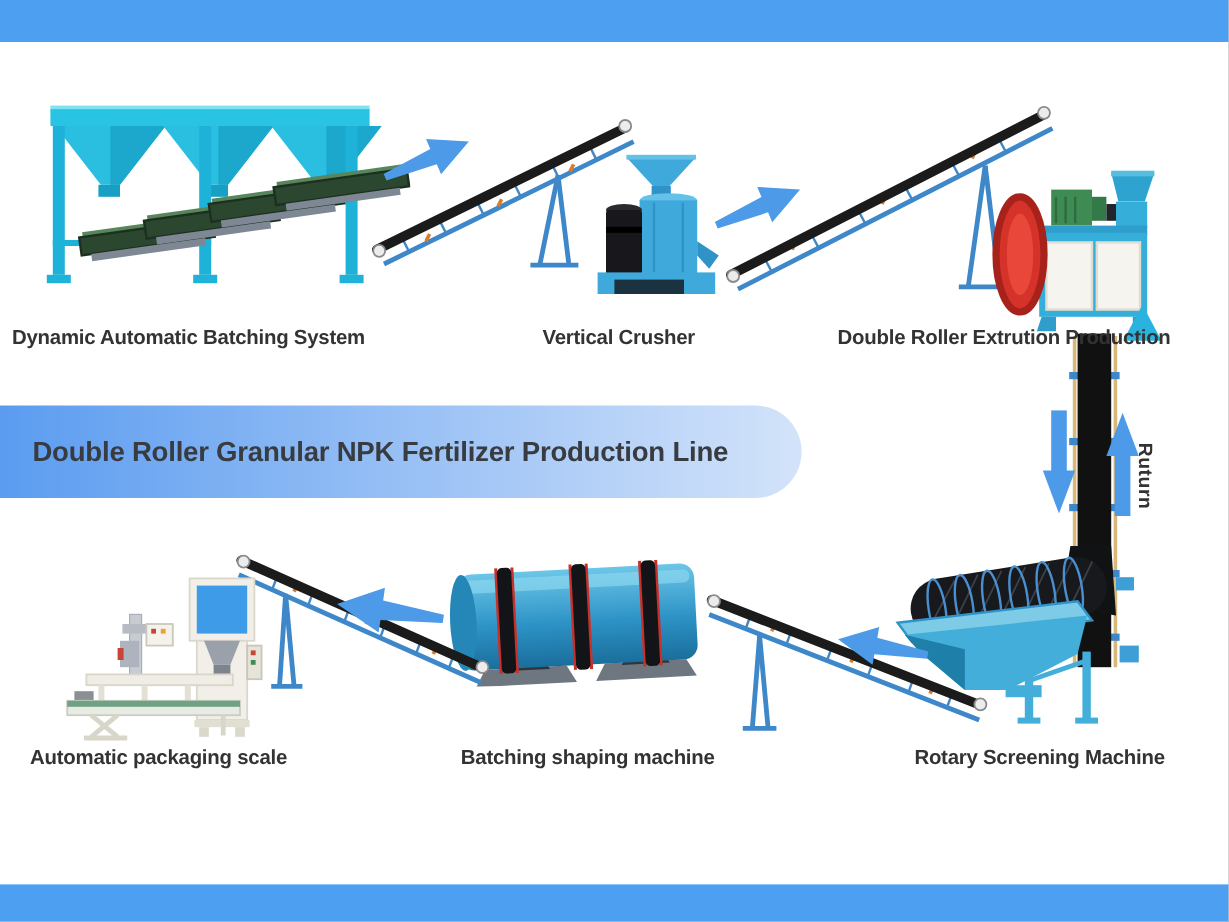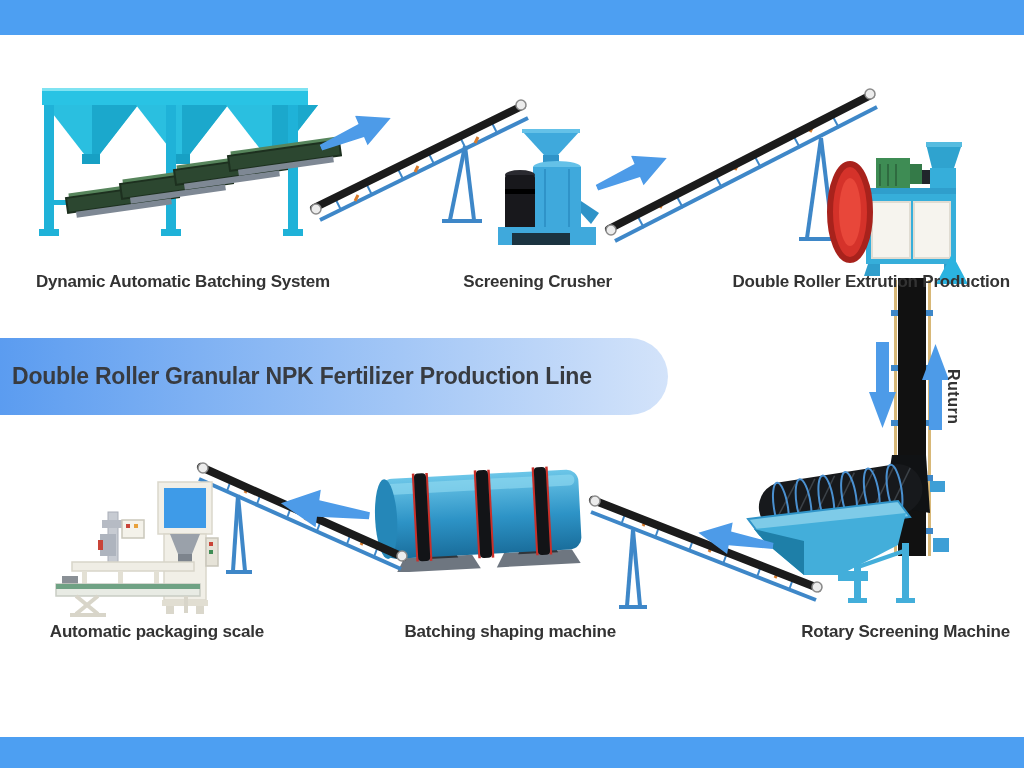--- a/index.html
+++ b/index.html
@@ -11,26 +11,26 @@
   .bar{position:absolute;left:0;width:1024px;background:var(--bar-blue,#4D9FF2);}
   .bar.top{top:0;height:35px;}
   .bar.bottom{top:737px;height:31px;}
   .banner{
     position:absolute;left:0;top:338px;width:668px;height:77px;
     border-radius:0 39px 39px 0;
     background:linear-gradient(90deg,var(--banner-start,#5B9CF0) 0%,var(--banner-end,#D3E3FA) 100%);
     display:flex;align-items:center;z-index:6;
   }
   .banner h1{
-    margin:0;padding-left:12px;font-size:23px;font-weight:700;
+    margin:0;padding-left:27px;font-size:23px;font-weight:700;
     letter-spacing:-0.2px;color:var(--title-color,#383B40);
   }
   .station-label{
     position:absolute;font-size:17px;font-weight:700;
-    color:var(--label-color,#333333);text-align:right;z-index:7;
+    color:var(--label-color,#333333);text-align:left;z-index:7;
     letter-spacing:-0.2px;white-space:nowrap;
   }
   .machine,.flow{position:absolute;}
   .flow{z-index:4;}
   .machine{z-index:2;}
   .return-label{
     position:absolute;left:944px;top:369px;height:74px;z-index:7;
     writing-mode:vertical-rl;font-size:16px;font-weight:700;
     color:var(--label-color,#333333);letter-spacing:0.5px;
   }
@@ -365,20 +365,20 @@
 
   <svg class="flow" style="left:694px;top:520px;transform:rotate(190deg)" width="80" height="36" viewBox="0 0 80 34">
     <polygon points="0,13 44,9 44,0 76,16 44,32 44,23 0,19" style="fill:var(--arrow-blue,#4D9BE8)"></polygon>
   </svg>
 
   <div class="banner">
     <h1>Double Roller Granular NPK Fertilizer Production Line</h1>
   </div>
 
   <div class="station-label" style="left:10px;top:272px;width:320px">Dynamic Automatic Batching System</div>
-  <div class="station-label" style="left:452px;top:272px;width:160px">Screening Crusher</div>
+  <div class="station-label" style="left:452px;top:272px;width:160px">Vertical Crusher</div>
   <div class="station-label" style="left:698px;top:272px;width:312px">Double Roller Extrution Production</div>
 
-  <div class="station-label" style="left:12px;top:622px;width:252px">Automatic packaging scale</div>
+  <div class="station-label" style="left:25px;top:622px;width:252px">Automatic packaging scale</div>
   <div class="station-label" style="left:384px;top:622px;width:232px">Batching shaping machine</div>
   <div class="station-label" style="left:762px;top:622px;width:248px">Rotary Screening Machine</div>
 
 </div>
 
 </body></html>

